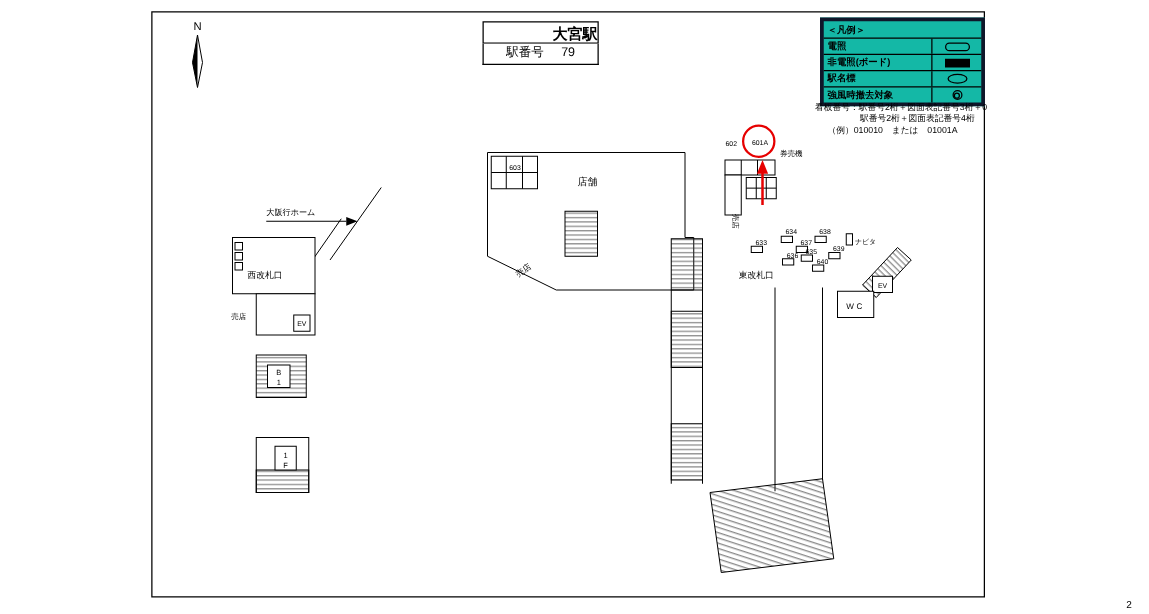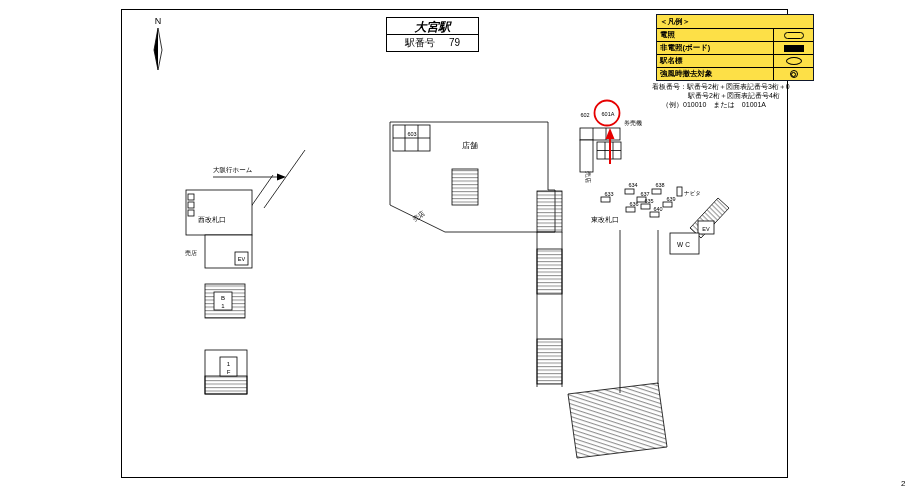--- a/index.html
+++ b/index.html
@@ -2,25 +2,25 @@
 <html><head>
 <meta charset="utf-8">
 <style>
   html,body{margin:0;padding:0;background:#fff;}
   #screen{position:relative;width:919px;height:491px;background:#fff;overflow:hidden;
           font-family:"Liberation Sans","DejaVu Sans",sans-serif;color:#000;}
   .frame{position:absolute;left:121px;top:9px;width:667px;height:469px;border:1px solid #000;box-sizing:border-box;}
   .map{position:absolute;left:121px;top:9px;}
   .compass{position:absolute;left:146px;top:14px;}
   .title-box{position:absolute;left:386px;top:17px;width:93px;height:18px;line-height:18px;
-             border:1px solid #000;text-align:center;font-size:12px;font-weight:bold;background:#fff;box-sizing:border-box;font-style:italic;}
+             border:1px solid #000;text-align:right;font-size:12px;font-weight:bold;background:#fff;box-sizing:border-box;}
   .subtitle-box{position:absolute;left:386px;top:35px;width:93px;height:17px;line-height:16px;
              border:1px solid #000;border-top:none;text-align:center;font-size:10px;background:#fff;box-sizing:border-box;}
   .sn-gap{margin-left:14px;}
-  .legend{position:absolute;left:656px;top:14px;width:158px;border:1px solid #0f172a;background:#fde047;font-size:7.5px;box-sizing:border-box;}
+  .legend{position:absolute;left:656px;top:14px;width:132px;border:3px solid #0f172a;background:#14b8a6;font-size:7.5px;box-sizing:border-box;}
   .legend-header{height:13px;line-height:13px;font-weight:bold;padding-left:3px;}
   .legend-row{display:flex;height:12px;align-items:center;border-top:1px solid #000;font-weight:bold;}
   .legend-label{flex:1;padding-left:3px;white-space:nowrap;}
   .legend-sym{width:40px;height:100%;border-left:1px solid #000;display:flex;align-items:center;justify-content:center;box-sizing:border-box;}
   .sym-lit{width:20px;height:7px;border:1px solid #000;border-radius:3.5px;box-sizing:border-box;}
   .sym-board{width:20px;height:7px;background:#000;}
   .sym-name{width:16px;height:8px;border:1px solid #000;border-radius:50%;box-sizing:border-box;}
   .sym-wind{width:8px;height:8px;border:1px solid #000;border-radius:50%;display:flex;align-items:center;justify-content:center;box-sizing:border-box;}
   .sym-wind::after{content:"";width:3px;height:3px;border:1px solid #000;border-radius:50%;}
   .legend-notes{position:absolute;left:652px;top:83px;font-size:7px;line-height:1.25;white-space:nowrap;}

